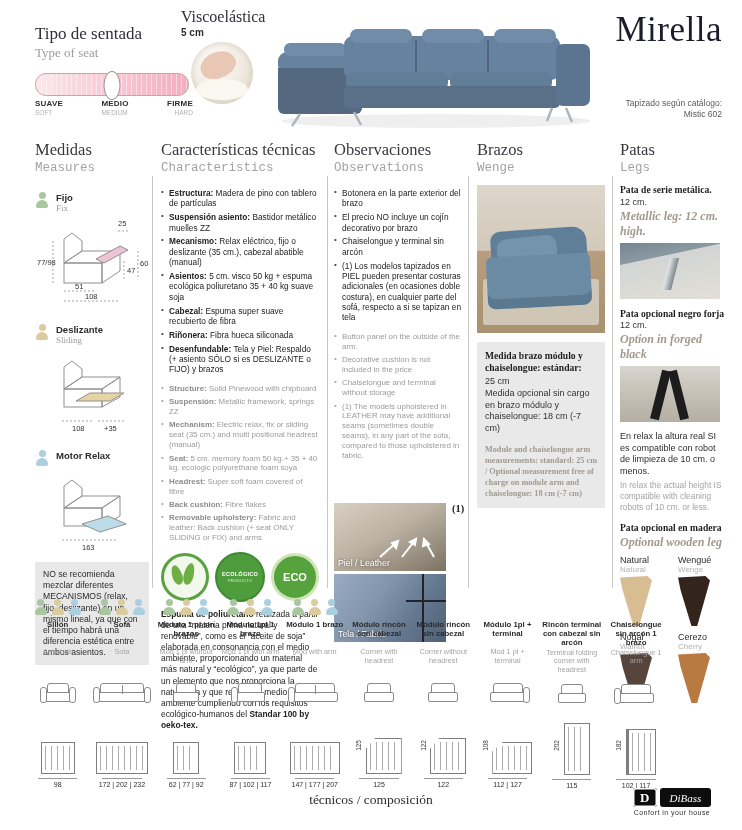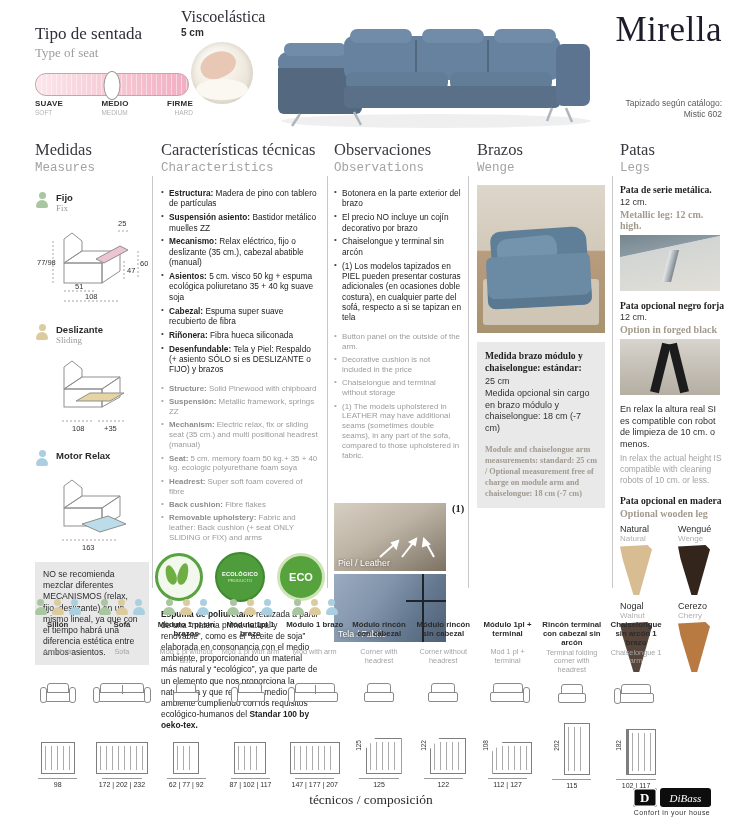--- a/index.html
+++ b/index.html
@@ -70,21 +70,21 @@
   
   ul.blist{list-style:none;margin:13px 0 0;padding:0;}
   ul.blist li{font-size:8.3px;line-height:1.25;margin-bottom:3.5px;padding-left:8px;position:relative;color:#222;}
   ul.blist li::before{content:"•";position:absolute;left:0;top:-1px;color:#444;font-size:8px;}
   ul.blist .lbl{font-weight:bold;}
   ul.blist.en{margin-top:9px;}
   ul.blist.en li{color:#9b9b9b;font-size:7.9px;}
   ul.blist.en li::before{color:#aaa;}
   ul.blist.en .lbl{color:#8d8d8d;}
 
-  .badges{display:flex;align-items:center;justify-content:center;gap:12px;margin:9px 0 2px;}
+  .badges{display:flex;align-items:center;justify-content:center;gap:6px;margin:9px 0 2px;}
   .badge{border-radius:50%;flex:none;position:relative;}
   .badge-soja{width:42px;height:42px;border:3px solid #58a23f;background:#f3f8ec;}
   .badge-soja i{position:absolute;display:block;background:#6fae43;border-radius:50% 50% 50% 50%/60% 60% 40% 40%;}
   .badge-soja i.a{width:10px;height:20px;left:8px;top:9px;transform:rotate(-18deg);}
   .badge-soja i.b{width:10px;height:22px;left:20px;top:7px;transform:rotate(14deg);}
   .badge-eco1{width:46px;height:46px;background:#4e9c3c;border:2px solid #3f8a30;
     display:flex;flex-direction:column;align-items:center;justify-content:center;color:#fff;}
   .badge-eco1 .t1{font-size:5.6px;font-weight:bold;letter-spacing:.2px;}
   .badge-eco1 .t2{font-size:4.2px;color:#d8ecc6;margin-top:1px;}
   .badge-eco2{width:42px;height:42px;background:#56a23c;border:3px solid #cfe5b8;
@@ -113,21 +113,21 @@
   .brazos-box{margin-top:9px;background:#e9e9e9;padding:8px 8px 9px;}
   .bb-bold{font-family:"Liberation Serif",serif;font-weight:bold;font-size:9.6px;color:#1f1f1f;line-height:1.25;}
   .bb-val{font-size:9px;color:#333;margin-top:2px;}
   .bb-opt{font-size:9px;color:#333;margin-top:2px;line-height:1.3;}
   .bb-en{font-family:"Liberation Serif",serif;font-weight:bold;font-size:8.2px;color:#a09a90;margin-top:9px;line-height:1.35;}
 
   
   .pat-block{margin-top:9px;}
   .pat-es{font-family:"Liberation Serif",serif;font-weight:bold;font-size:9.6px;color:#1f1f1f;line-height:1.2;}
   .pat-size{font-size:9px;color:#333;margin-top:1px;}
-  .pat-en{font-family:"Liberation Serif",serif;font-weight:bold;font-size:10px;color:#a39a8e;margin:2px 0 4px;}
+  .pat-en{font-family:"Liberation Serif",serif;font-weight:bold;font-size:12px;color:#a39a8e;margin:2px 0 4px;font-style:italic;}
   .pat-photo{position:relative;width:100px;height:56px;overflow:hidden;}
   .ph-metal{background:linear-gradient(168deg,#75858f 0%,#8b9aa2 28%,#d2d5d3 29%,#e2dfd8 100%);}
   .ph-metal::before{content:"";position:absolute;left:46%;top:28%;width:9px;height:58%;
     background:linear-gradient(90deg,#e6eaec,#7c848b);transform:skewX(-14deg);}
   .ph-forja{background:linear-gradient(180deg,#d8d5cf 0%,#cdc8bf 30%,#b4aea3 100%);}
   .ph-forja::before,.ph-forja::after{content:"";position:absolute;top:4px;width:9px;height:50px;background:#1c1c1c;}
   .ph-forja::before{left:36px;transform:rotate(14deg);}
   .ph-forja::after{left:54px;transform:rotate(-14deg);}
   .relax-note{margin-top:9px;}
   .rn-es{font-size:9px;color:#2e2e2e;line-height:1.3;}

